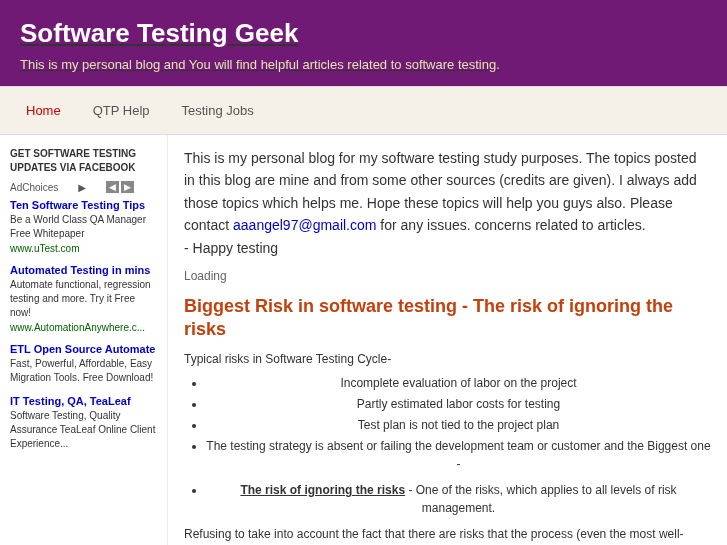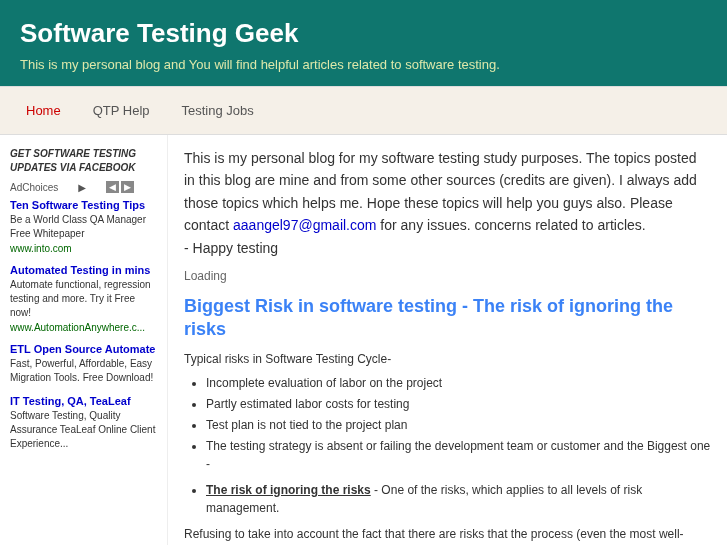--- a/index.html
+++ b/index.html
@@ -9,22 +9,23 @@
       background: #ccc;
       color: #333;
     }
     #wrapper {
       max-width: 727px;
       margin: 0 auto;
       background: #fff;
     }
     
     #header {
-      background: #0f766e;
+      background: #701a75;
       padding: 18px 24px 14px 20px;
+      text-decoration: underline;
     }
     #header h1 {
       color: #fff;
       font-size: 26px;
       font-weight: bold;
       margin-bottom: 8px;
     }
     #header p {
       color: #dde8aa;
       font-size: 13px;
@@ -66,21 +67,20 @@
       border-right: 1px solid #eee;
       font-size: 11px;
     }
     #sidebar .fb-header {
       font-size: 10px;
       font-weight: bold;
       color: #333;
       margin-bottom: 6px;
       text-transform: uppercase;
       line-height: 1.4;
-      font-style: italic;
     }
     #sidebar .ad-choices {
       display: flex;
       align-items: center;
       gap: 20px;
       margin-bottom: 6px;
       font-size: 10px;
       color: #555;
     }
     .ad-nav {
@@ -129,34 +129,35 @@
     }
     #content .intro-text a {
       color: #00c;
     }
     .loading {
       font-size: 12px;
       color: #666;
       margin-bottom: 12px;
     }
     .article-title {
-      color: #3b82f6;
+      color: #c2410c;
       font-size: 18px;
       font-weight: bold;
       line-height: 1.3;
       margin-bottom: 10px;
     }
     .article-subtitle {
       font-size: 12px;
       color: #333;
       margin-bottom: 8px;
     }
     .article-list {
       margin-left: 22px;
       margin-bottom: 8px;
+      text-align: center;
     }
     .article-list li {
       font-size: 12px;
       color: #333;
       margin-bottom: 3px;
       line-height: 1.5;
     }
     .article-text {
       font-size: 12px;
       color: #333;
@@ -194,21 +195,21 @@
         <span>▶</span>
         <div class="ad-nav">
           <span>◀</span>
           <span>▶</span>
         </div>
       </div>
 
       <div class="sidebar-ad-block">
         <a>Ten Software Testing Tips</a>
         <div class="desc">Be a World Class QA Manager Free Whitepaper</div>
-        <div class="url">www.into.com</div>
+        <div class="url">www.uTest.com</div>
       </div>
 
       <div class="sidebar-ad-block">
         <a>Automated Testing in mins</a>
         <div class="desc">Automate functional, regression testing and more. Try it Free now!</div>
         <div class="url">www.AutomationAnywhere.c...</div>
       </div>
 
       <div class="sidebar-ad-block">
         <a>ETL Open Source Automate</a>

